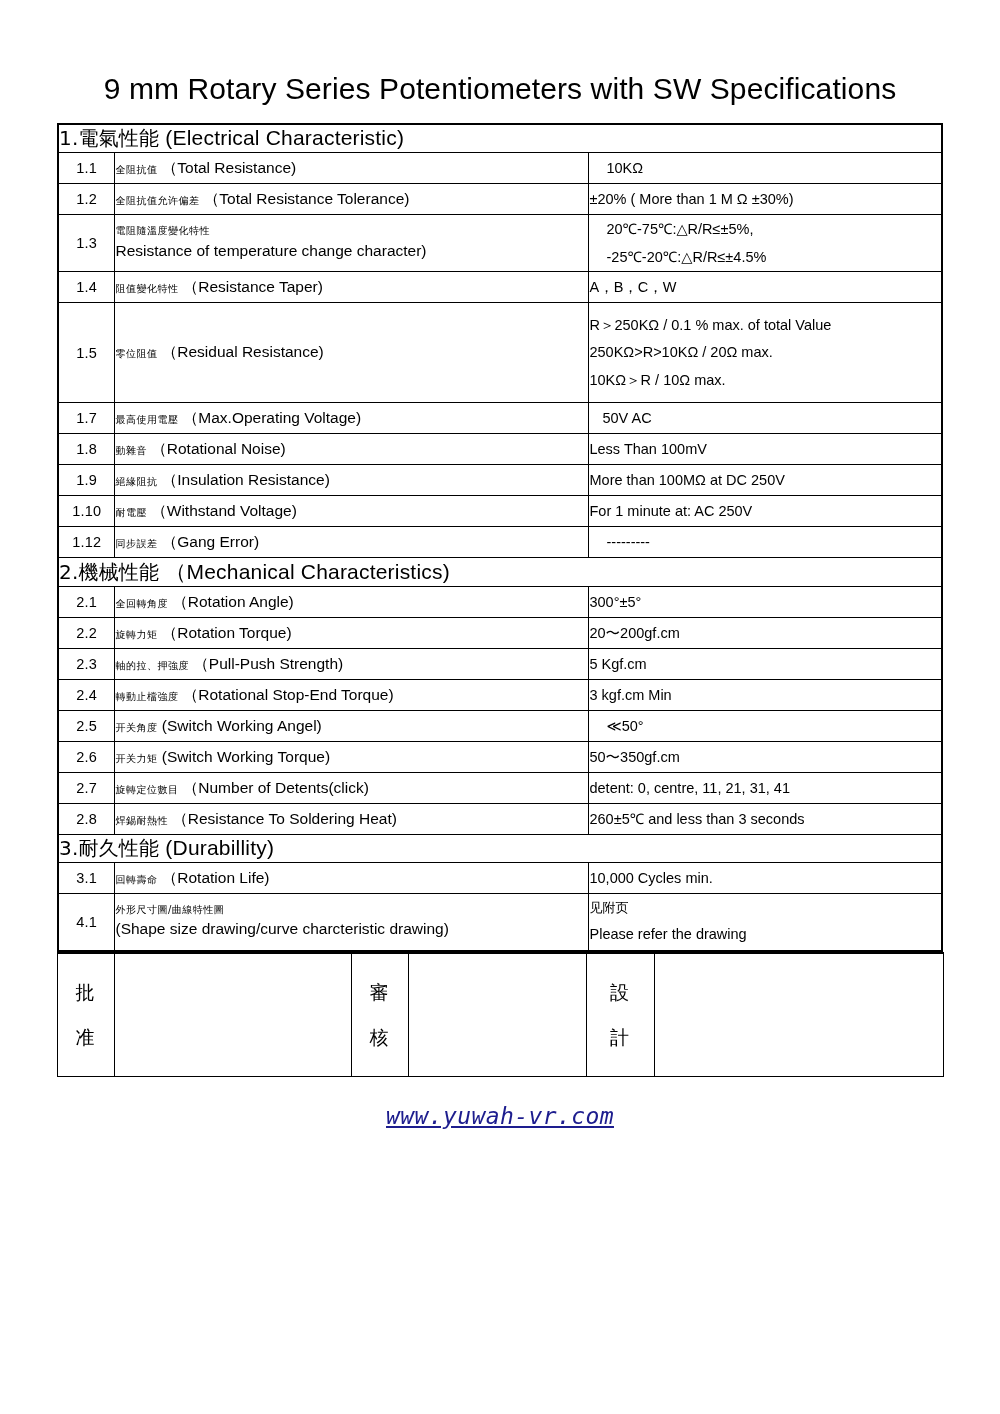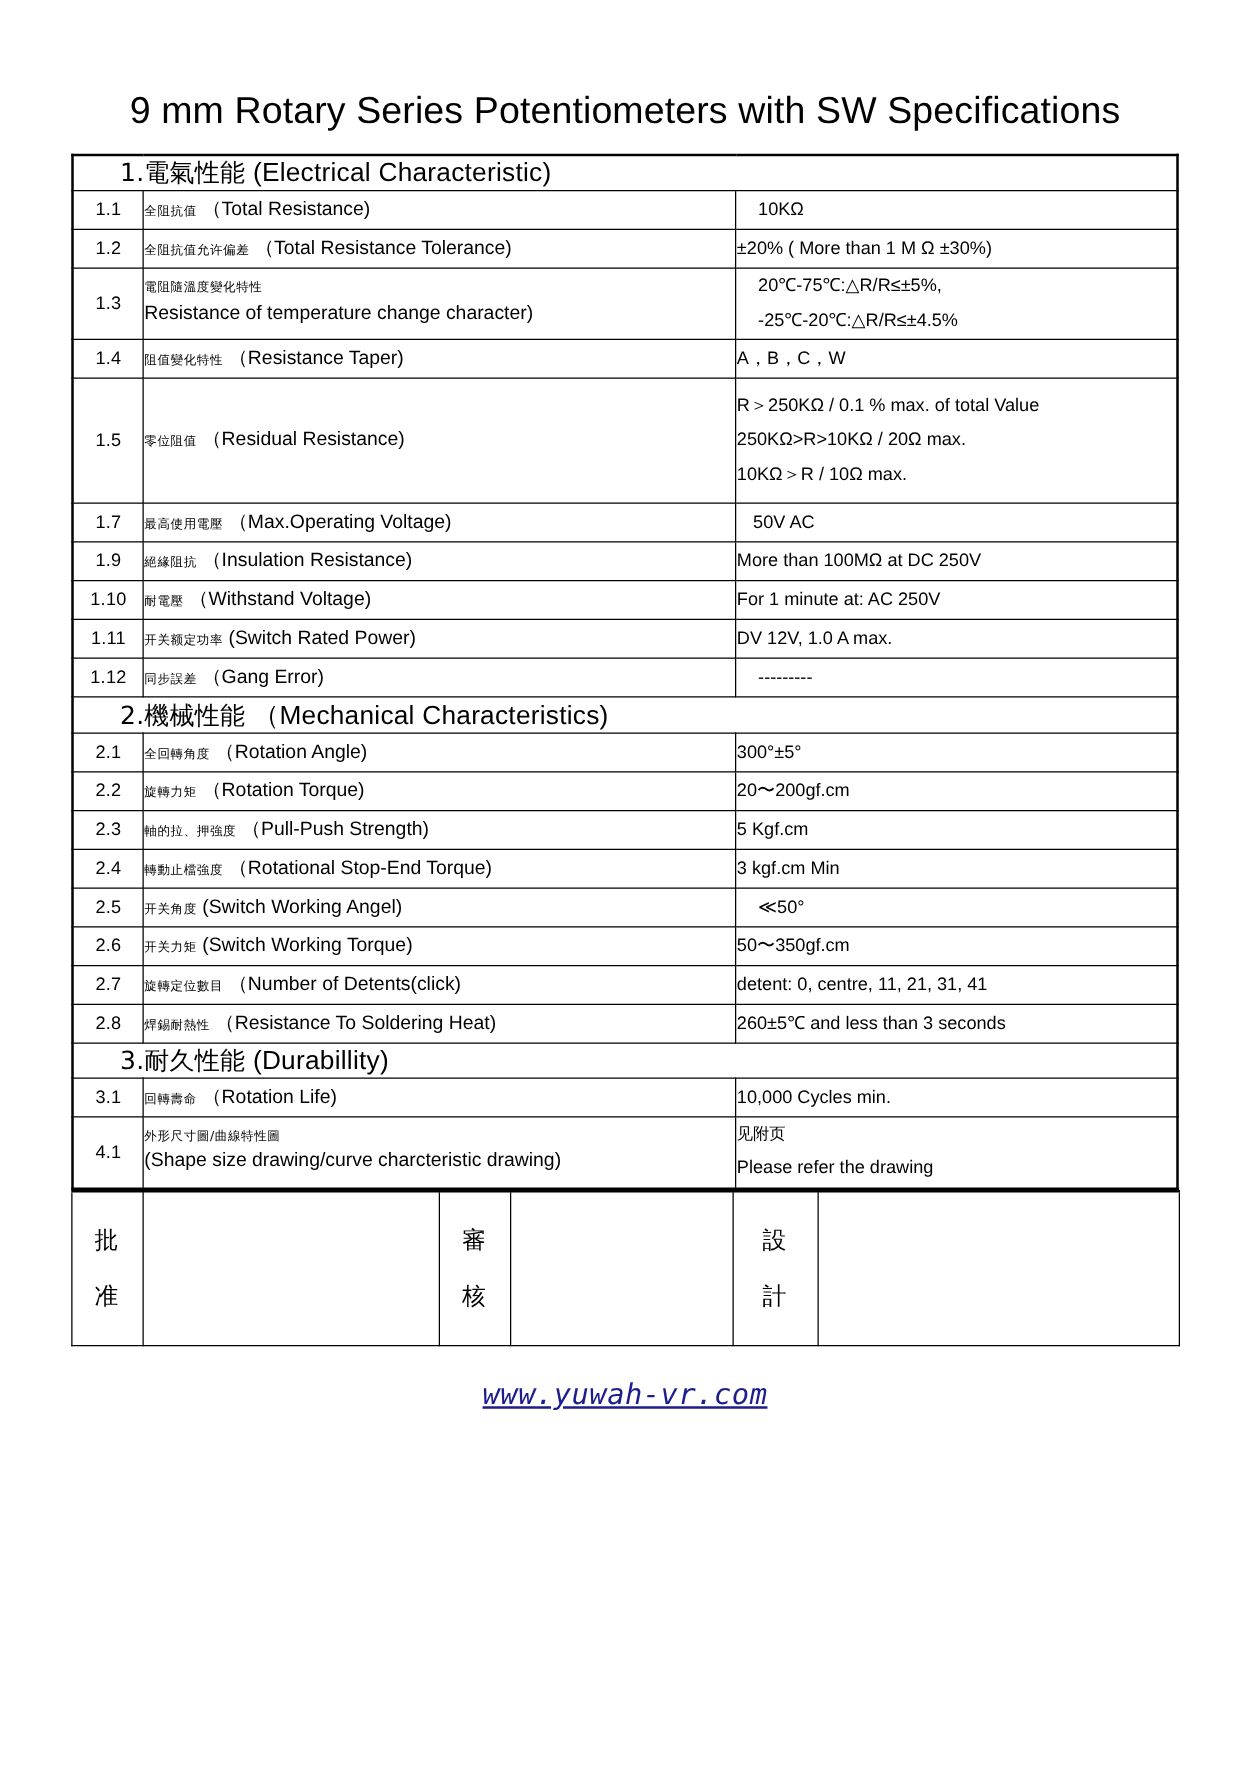--- a/index.html
+++ b/index.html
@@ -82,21 +82,20 @@
   td.section {
     font-size: 21px;
     padding: 11px 0 10px 62px;
     letter-spacing: 0.2px;
     border-left: none;
     border-right: none;
   }
   td.section .cjk {
     font-size: 20px;
     font-weight: normal;
-    margin-left: 37px;
   }
 
   .u { }
 
   .val-multi div { padding: 2.5px 0; }
 
   
   table.signoff {
     border-collapse: collapse;
     table-layout: fixed;
@@ -214,47 +213,47 @@
 
       <tr class="row-h-1">
         <td class="id">1.7</td>
         <td class="desc">
           <span class="cjk">最高使用電壓</span>
           <span>（Max.Operating Voltage)</span>
         </td>
         <td class="val indent2">50V  AC</td>
       </tr>
 
+      <tr class="row-h-1">
+        <td class="id">1.8</td>
+        <td class="desc">
+          <span class="cjk">動雜音</span>
+          <span>（Rotational Noise)</span>
+        </td>
+        <td class="val">Less Than 100mV</td>
+      </tr>
 
       <tr class="row-h-1">
         <td class="id">1.9</td>
         <td class="desc">
           <span class="cjk">絕緣阻抗</span>
           <span>（Insulation Resistance)</span>
         </td>
         <td class="val">More than 100MΩ at DC 250V</td>
       </tr>
 
       <tr class="row-h-1">
         <td class="id">1.10</td>
         <td class="desc">
           <span class="cjk">耐電壓</span>
           <span>（Withstand Voltage)</span>
         </td>
         <td class="val">For 1 minute at: AC 250V</td>
       </tr>
 
-      <tr class="row-h-1">
-        <td class="id">1.11</td>
-        <td class="desc">
-          <span class="cjk">开关额定功率</span>
-          <span>(Switch Rated Power)</span>
-        </td>
-        <td class="val">DV  12V, 1.0 A max.</td>
-      </tr>
 
       <tr class="row-h-1">
         <td class="id">1.12</td>
         <td class="desc">
           <span class="cjk">同步誤差</span>
           <span>（Gang Error)</span>
         </td>
         <td class="val indent">---------</td>
       </tr>
 

